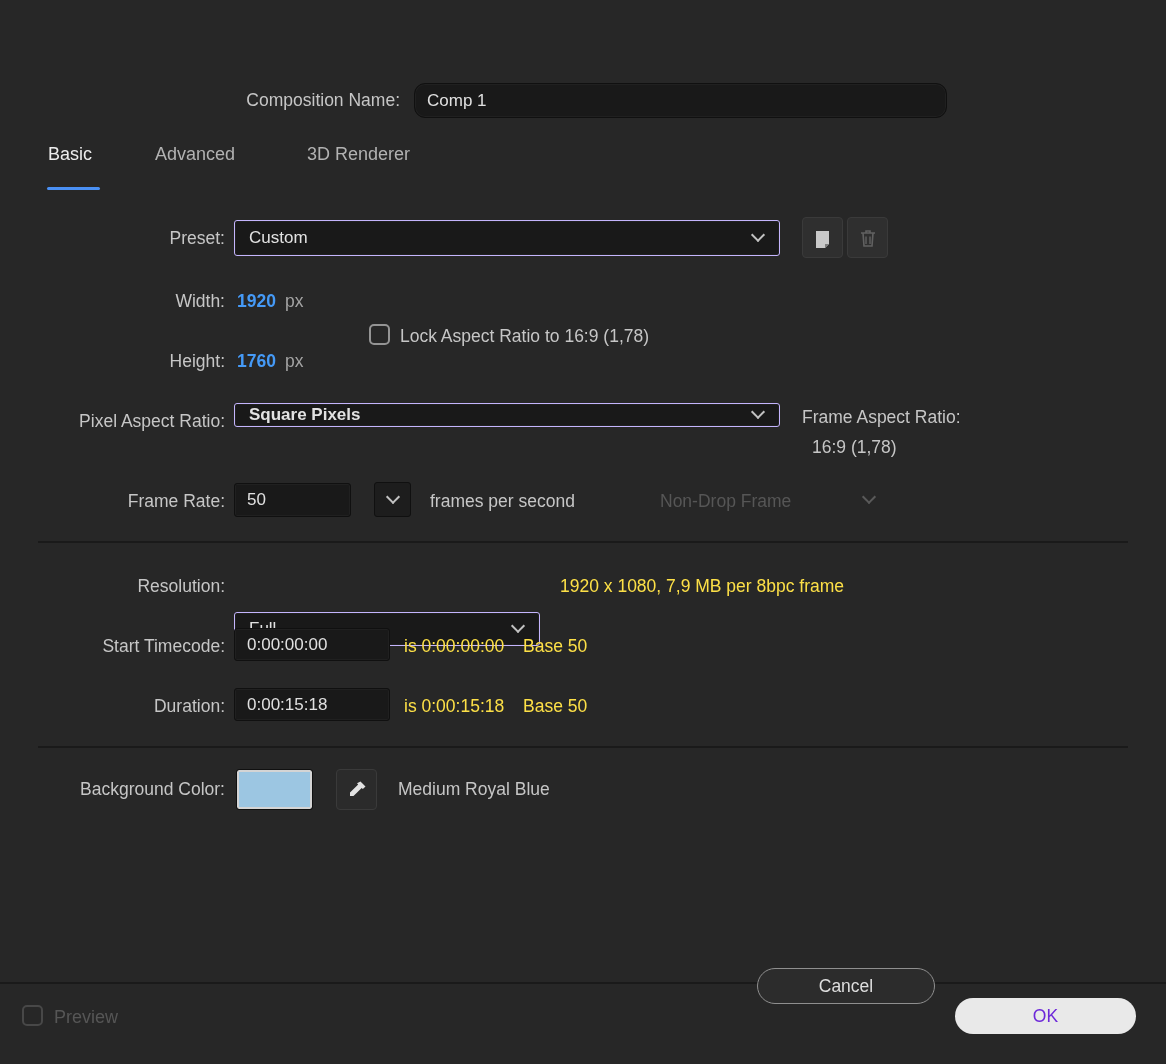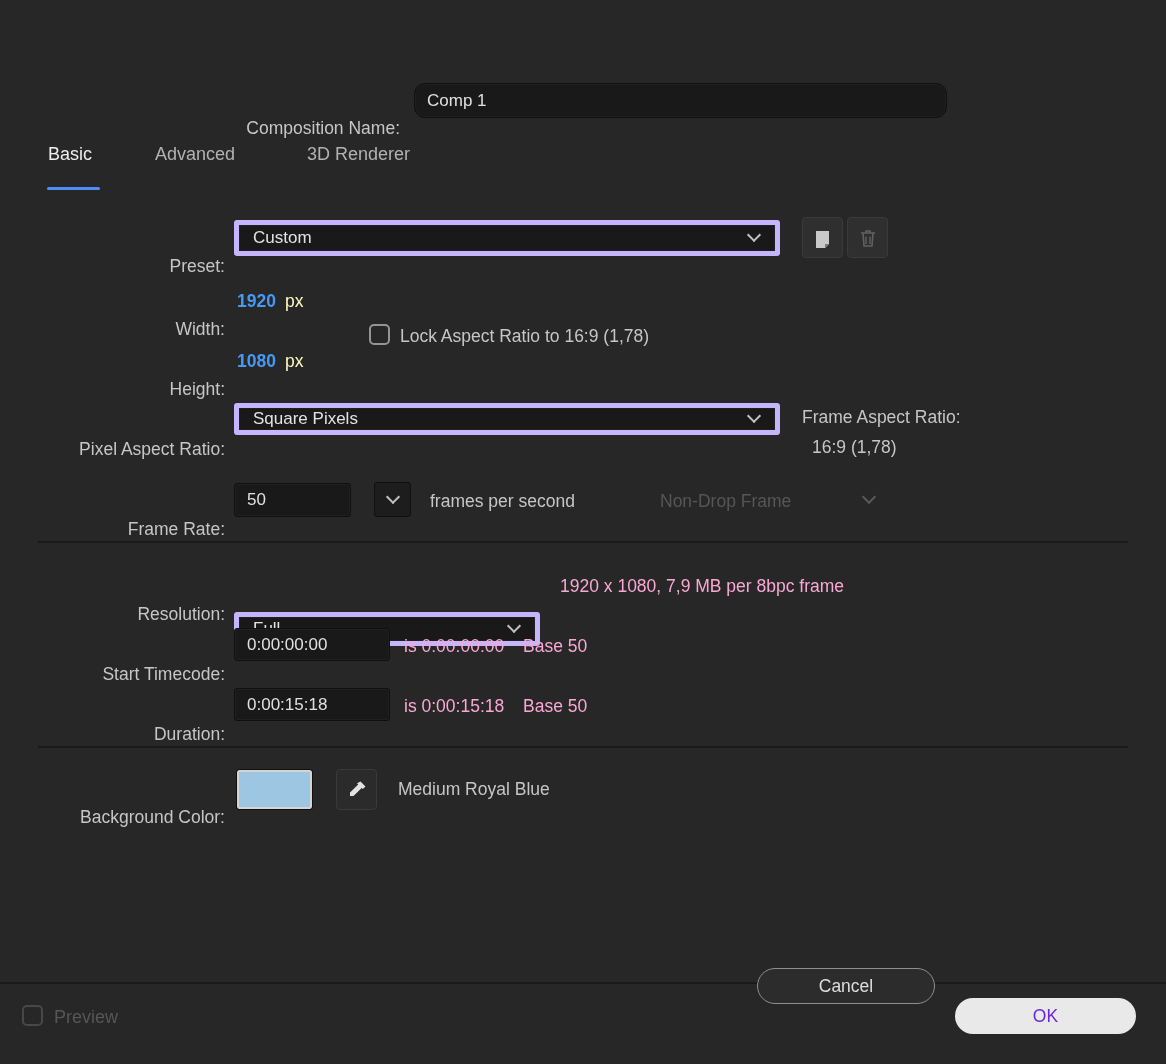--- a/index.html
+++ b/index.html
@@ -17,32 +17,32 @@
   .titlebar {
     position: absolute; top: 0; left: 0; width: 100%; height: 42px;
     background: linear-gradient(#cdcdcd, #c2c2c2);
     border-bottom: 1px solid #9b9b9b;
     display: flex; align-items: center; justify-content: center;
   }
   .titlebar .title { font-size: 20px; font-weight: bold; color: #2e2e2e; }
 
   .flabel {
     position: absolute; left: 0; width: 225px; text-align: right;
-    font-size: 17.5px; color: #c6c6c6; white-space: nowrap; margin-top: 28px;
+    font-size: 17.5px; color: #c6c6c6; white-space: nowrap;
   }
-  .static-text { position: absolute; font-size: 17.5px; color: #f9a8d4; white-space: nowrap; }
+  .static-text { position: absolute; font-size: 17.5px; color: #fde047; white-space: nowrap; }
 
   .text-input {
     position: absolute; background: #191919; border: 1px solid #101010;
     border-radius: 3px; color: #e0e0e0; font-size: 17px;
     font-family: "Liberation Sans", sans-serif; padding: 0 12px; outline: none;
     box-shadow: inset 0 0 0 1px rgba(255,255,255,0.03);
   }
   .dropdown {
-    position: absolute; background: #191919; border: 5px solid #c4b5fd;
+    position: absolute; background: #191919; border: 1px solid #c4b5fd;
     border-radius: 3px; color: #e2e2e2; font-size: 17px;
     display: flex; align-items: center; padding: 0 14px; cursor: pointer;
     box-shadow: inset 0 0 0 1px rgba(255,255,255,0.03);
   }
   .chev {
     width: 10px; height: 10px;
     border-right: 2px solid #c2c2c2; border-bottom: 2px solid #c2c2c2;
     transform: rotate(45deg); margin-top: -5px;
   }
   .chev.dim { border-color: #5a5a5a; }
@@ -53,21 +53,21 @@
   .tab.active { color: #ededed; }
   .tab-underline { position: absolute; height: 3px; border-radius: 1.5px; }
 
   .checkbox {
     position: absolute; width: 21px; height: 21px;
     border: 2px solid #949494; border-radius: 5px; background: transparent; cursor: pointer;
   }
   .checkbox.dim { border-color: #484848; }
 
   .value-blue { font-size: 17.5px; font-weight: bold; }
-  .unit { color: #fef9c3; font-weight: normal; margin-left: 9px; }
+  .unit { color: #a3a3a3; font-weight: normal; margin-left: 9px; }
 
   .icon-btn {
     position: absolute; width: 41px; height: 41px; background: #2f2f2f;
     border: 1px solid #3a3a3a; border-radius: 4px;
     display: flex; align-items: center; justify-content: center; cursor: pointer;
   }
   .chev-btn {
     position: absolute; width: 37px; height: 35px; background: #1d1d1d;
     border: 1px solid #101010; border-radius: 3px;
     display: flex; align-items: center; justify-content: center; cursor: pointer;
@@ -122,25 +122,25 @@
   <div class="flabel" style="top:291px;">Width:</div>
   <div class="static-text value-blue" style="left:237px; top:291px; color:#459af7;">
     <span>1920</span><span class="unit">px</span>
   </div>
 
   <div class="checkbox" style="left:369px; top:324px;"></div>
   <div class="static-text" style="left:400px; top:326px; color:#c6c6c6;">Lock Aspect Ratio to 16:9 (1,78)</div>
 
   <div class="flabel" style="top:351px;">Height:</div>
   <div class="static-text value-blue" style="left:237px; top:351px; color:#459af7;">
-    <span>1080</span><span class="unit">px</span>
+    <span>1760</span><span class="unit">px</span>
   </div>
 
   <div class="flabel" style="top:411px;">Pixel Aspect Ratio:</div>
-  <div class="dropdown" style="left:234px; top:403px; width:546px; height:32px;">
+  <div class="dropdown" style="left:234px; top:403px; width:546px; height:24px;font-weight:bold;">
     <span>Square Pixels</span>
     <span class="chev"></span>
   </div>
   <div class="static-text" style="left:802px; top:407px; color:#c6c6c6;">Frame Aspect Ratio:</div>
   <div class="static-text" style="left:802px; top:437px; color:#c6c6c6;margin-left:10px;">16:9 (1,78)</div>
 
   <div class="flabel" style="top:491px;padding-left:15px;">Frame Rate:</div>
   <input class="text-input" style="left: 234px; top: 483px; width: 117px; height: 34px;" value="50">
   <div class="chev-btn" style="left:374px; top:482px;">
     <span class="chev"></span>

